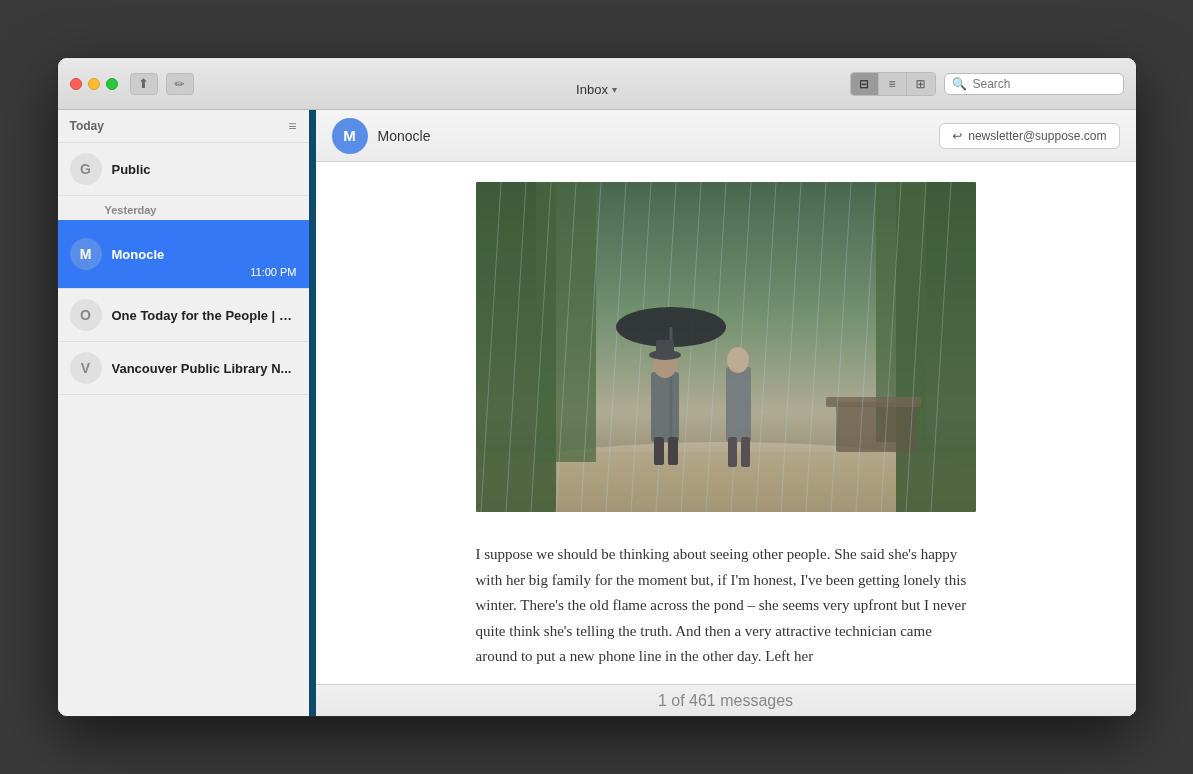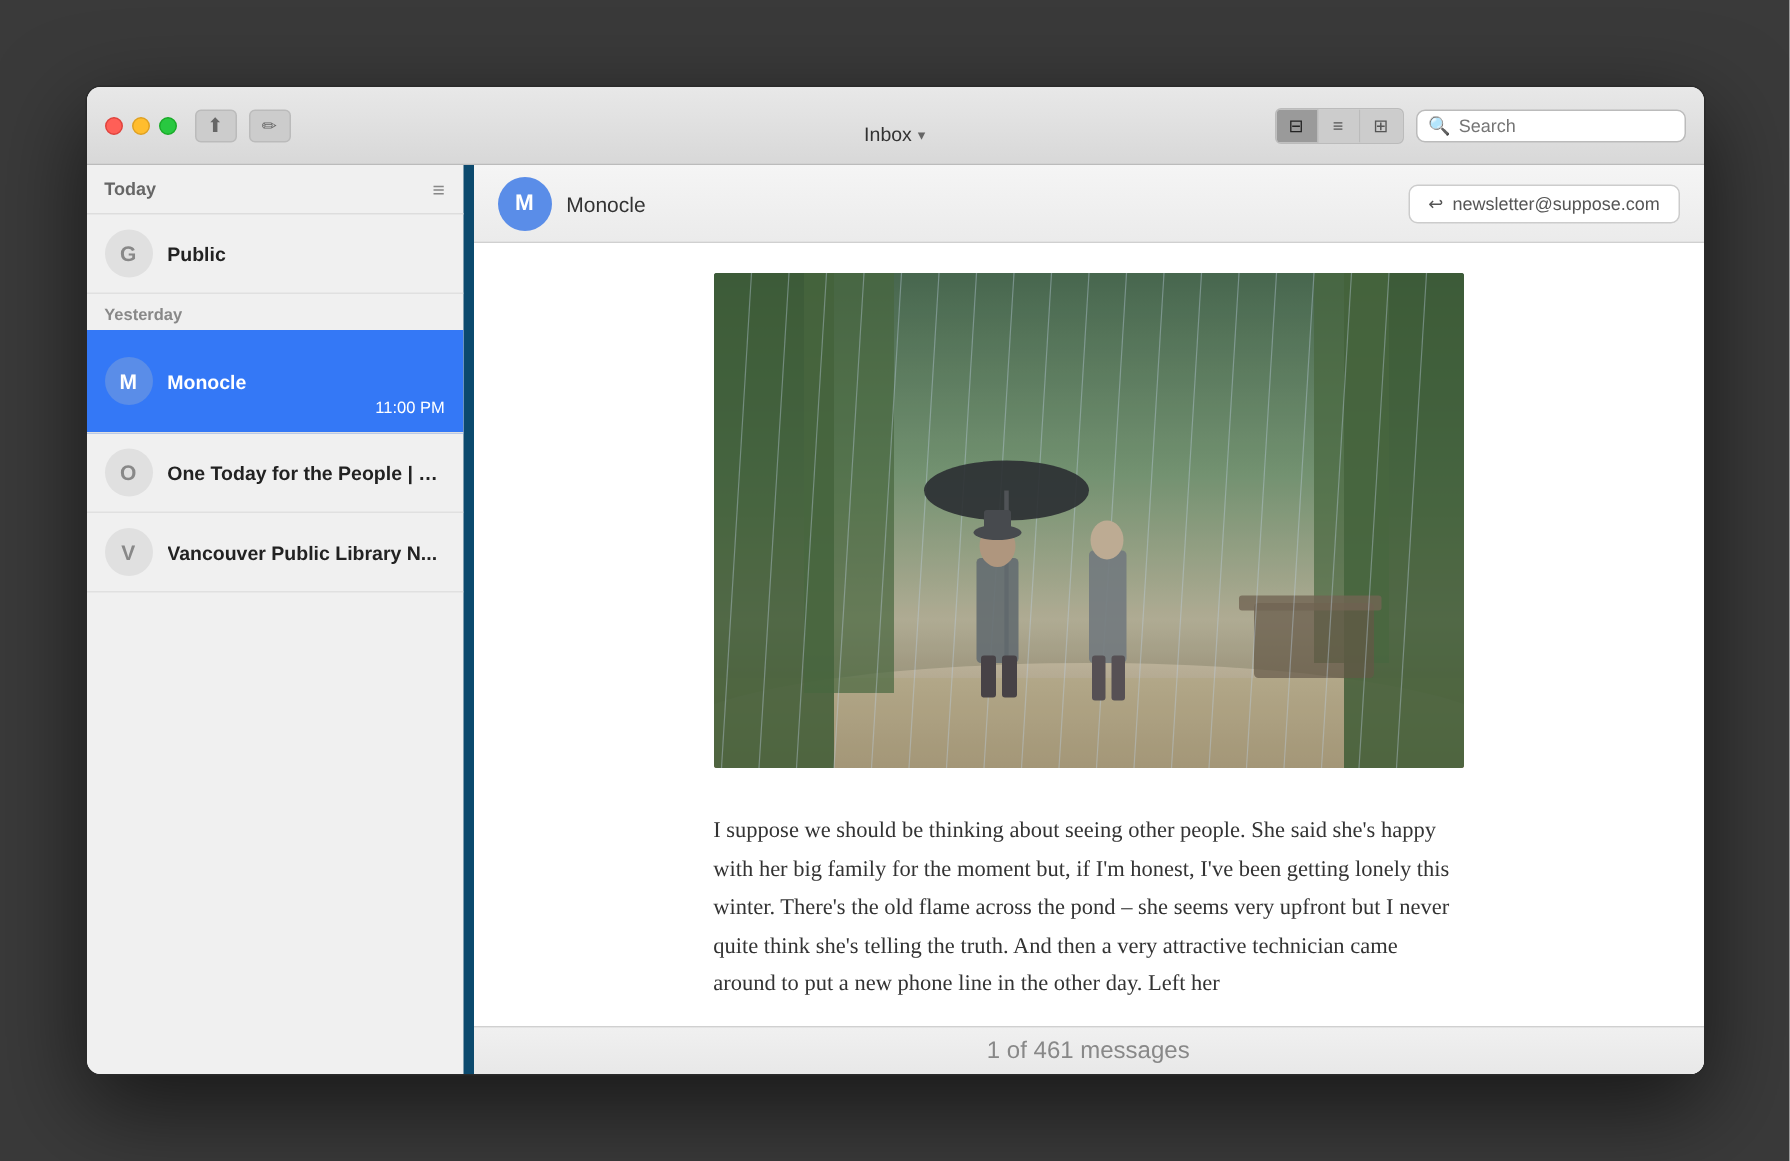--- a/index.html
+++ b/index.html
@@ -155,20 +155,21 @@
     .email-list {
       flex: 1;
       overflow-y: auto;
     }
 
     .email-section-divider {
       font-size: 11px;
       font-weight: 600;
       color: #888;
       padding: 8px 12px 4px;
+      margin-left: 35px;
     }
 
     .email-item {
       display: flex;
       align-items: center;
       padding: 10px 12px;
       gap: 10px;
       cursor: pointer;
       border-bottom: 1px solid #e0e0e0;
     }

